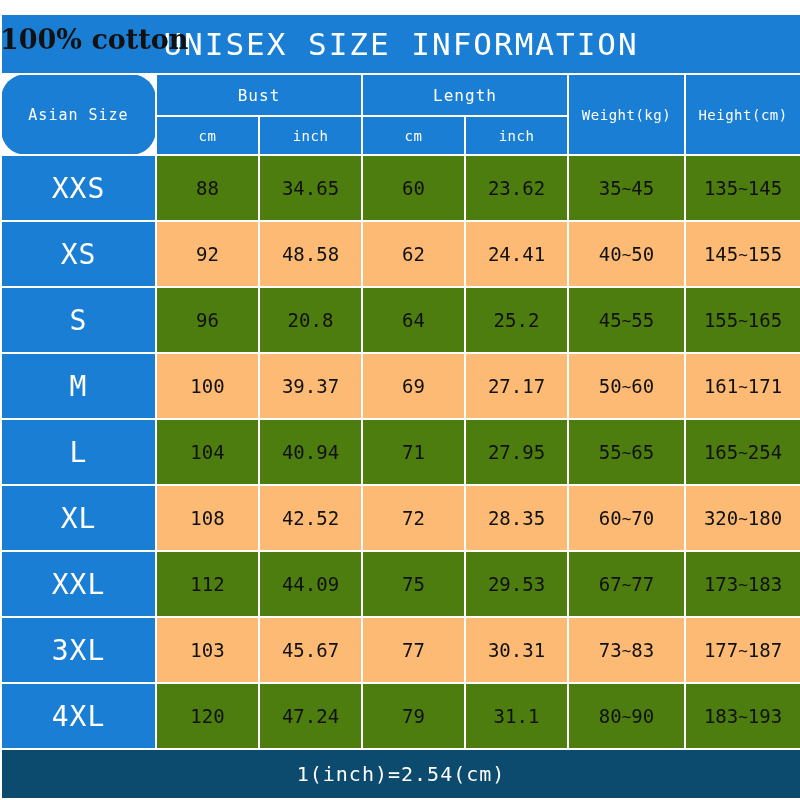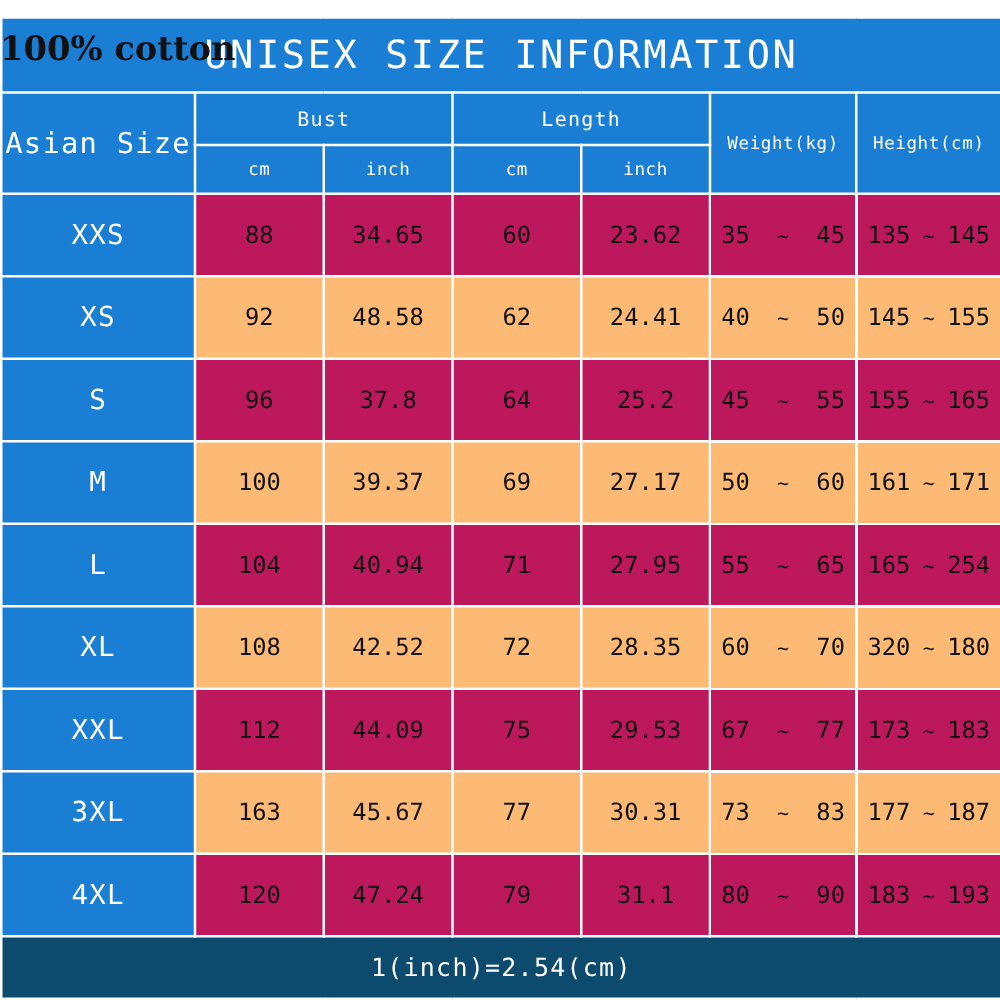--- a/index.html
+++ b/index.html
@@ -62,48 +62,49 @@
     font-size: 16px;
     height: 40px;
     letter-spacing: 1px;
   }
   .hdr-small {
     font-size: 14px;
     height: 37px;
     letter-spacing: 0.5px;
   }
   .hdr-tall {
-    font-size: 23px;
+    font-size: 15px;
     letter-spacing: 1px;
+    border-radius: 25px;
   }
   .size-cell {
     background: #1a7fd4;
     color: #ffffff;
-    font-size: 22px;
+    font-size: 28px;
     height: 64px;
     letter-spacing: 1px;
     margin-left: 25px;
   }
   .val {
     font-size: 19px;
     color: #111111;
-    background: #be185d;
+    background: #4d7c0f;
     height: 64px;
   }
   tr.alt .val {
     background: #fdba74;
   }
   .range {
     position: relative;
     padding: 0 10px;
   }
   .range .rng-inner {
     display: flex;
     align-items: center;
-    justify-content: space-between;
+    justify-content: center;
     padding: 0 8px;
   }
   .range .tilde {
     font-size: 16px;
     color: #111111;
   }
   .footer-row td {
     background: #0c4a6e;
     color: #ffffff;
     height: 48px;
@@ -185,21 +186,21 @@
             <span>145</span>
             <span class="tilde">~</span>
             <span>155</span>
           </div>
         </td>
       </tr>
 
       <tr>
         <td class="size-cell">S</td>
         <td class="val">96</td>
-        <td class="val">37.8</td>
+        <td class="val">20.8</td>
         <td class="val">64</td>
         <td class="val">25.2</td>
         <td class="val range">
           <div class="rng-inner">
             <span>45</span>
             <span class="tilde">~</span>
             <span>55</span>
           </div>
         </td>
         <td class="val range">
@@ -294,21 +295,21 @@
           <div class="rng-inner">
             <span>173</span>
             <span class="tilde">~</span>
             <span>183</span>
           </div>
         </td>
       </tr>
 
       <tr class="alt">
         <td class="size-cell">3XL</td>
-        <td class="val">163</td>
+        <td class="val">103</td>
         <td class="val">45.67</td>
         <td class="val">77</td>
         <td class="val">30.31</td>
         <td class="val range">
           <div class="rng-inner">
             <span>73</span>
             <span class="tilde">~</span>
             <span>83</span>
           </div>
         </td>

